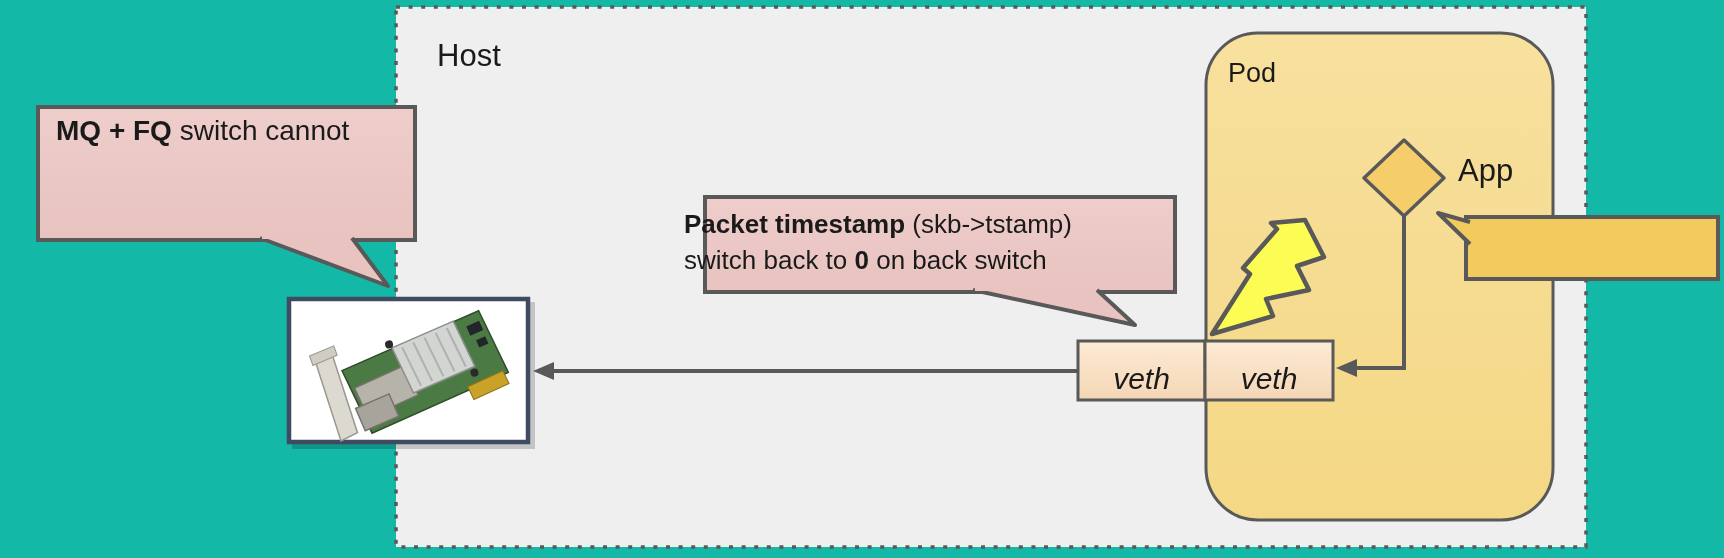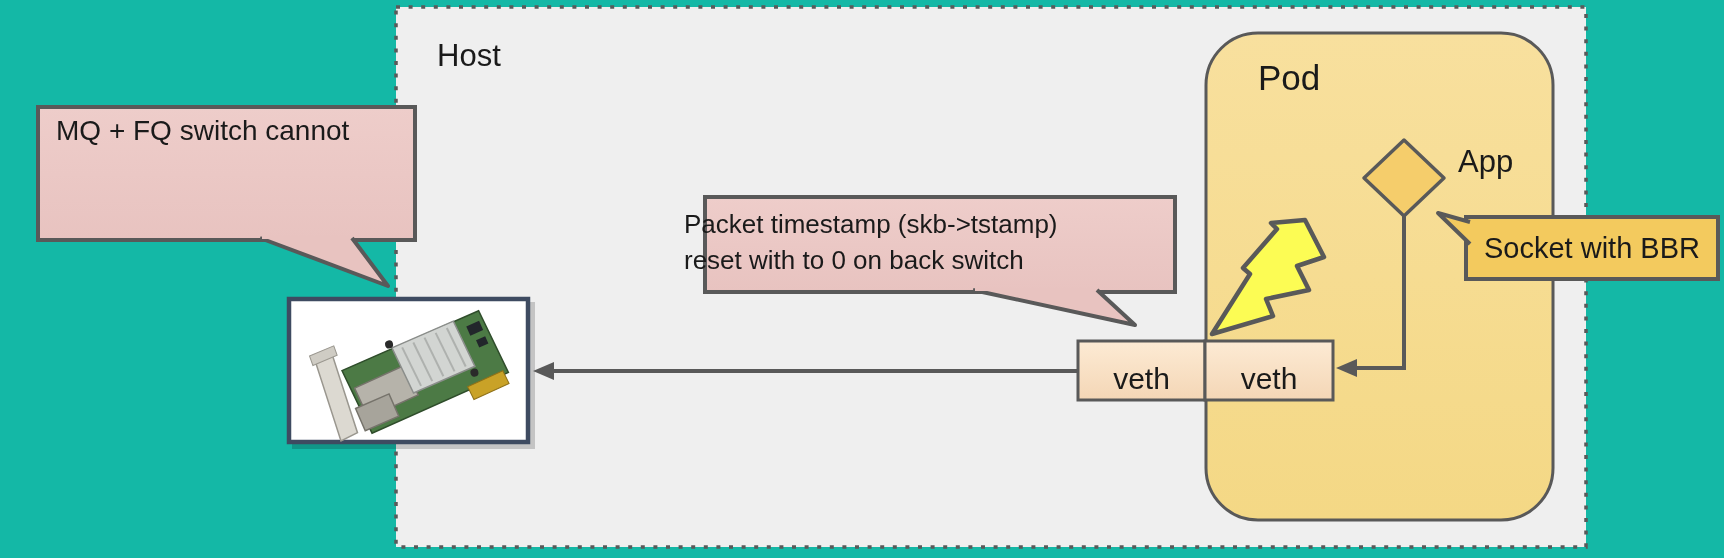--- a/index.html
+++ b/index.html
@@ -7,39 +7,40 @@
     position:relative;
     width:1724px;height:558px;
     background:#14b8a6;
     font-family:"Liberation Sans", sans-serif;
     color:#1a1a1a;
     overflow:hidden;
   }
   #shapes{position:absolute;left:0;top:0;}
   .lbl{position:absolute;white-space:nowrap;color:#1a1a1a;}
   .lbl-host{left:437px;top:38px;font-size:31px;}
-  .lbl-pod{left:1258px;top:58px;font-size:35px;}
-  .lbl-app{left:1458px;top:144px;font-size:31px;text-align:right;}
+  .lbl-pod{left:1228px;top:58px;font-size:27px;}
+  .lbl-app{left:1458px;top:153px;font-size:31px;text-align:right;}
   .veth-lbl{
     position:absolute;width:127px;height:75px;
     display:flex;align-items:center;justify-content:center;
     font-size:30px;
+    font-style:italic;
   }
   .veth-left{left:1078px;top:341px;}
   .veth-right{left:1205px;top:341px;width:128px;}
   .socket-lbl{
     position:absolute;left:1466px;top:217px;width:252px;height:62px;
     display:flex;align-items:center;justify-content:center;
     font-size:29px;
   }
   .callout-text{position:absolute;}
   .callout-text .line{white-space:nowrap;}
   .mq-text{left:56px;top:113px;font-size:28px;line-height:35px;}
   .ts-text{left:684px;top:206px;font-size:26px;line-height:36px;}
-  .b{font-weight:400;text-align:right;}
+  .b{font-weight:700;text-align:right;}
 </style>
 </head>
 <body>
 
 <div id="canvas">
 
   <svg id="shapes" width="1724" height="558" viewBox="0 0 1724 558">
     <defs>
       <linearGradient id="gPod" x1="0" y1="0" x2="0" y2="1">
         <stop offset="0" stop-color="#f8e09e"></stop>
@@ -118,24 +119,23 @@
     </g>
   </svg>
 
   <div class="lbl lbl-host">Host</div>
   <div class="lbl lbl-pod">Pod</div>
   <div class="lbl lbl-app">App</div>
 
   <div class="veth-lbl veth-left">veth</div>
   <div class="veth-lbl veth-right">veth</div>
 
-  <div class="socket-lbl">Socket with BBR</div>
 
   <div class="callout-text mq-text">
     <div class="line"><span class="b">MQ + FQ</span><span> switch cannot</span></div>
   </div>
 
   <div class="callout-text ts-text">
     <div class="line"><span></span><span class="b">Packet timestamp</span><span> (skb-&gt;tstamp)</span></div>
-    <div class="line"><span>reset with to </span><span class="b">0</span><span> on back switch</span></div>
+    <div class="line"><span>switch back to </span><span class="b">0</span><span> on back switch</span></div>
   </div>
 
 </div>
 
 </body></html>

